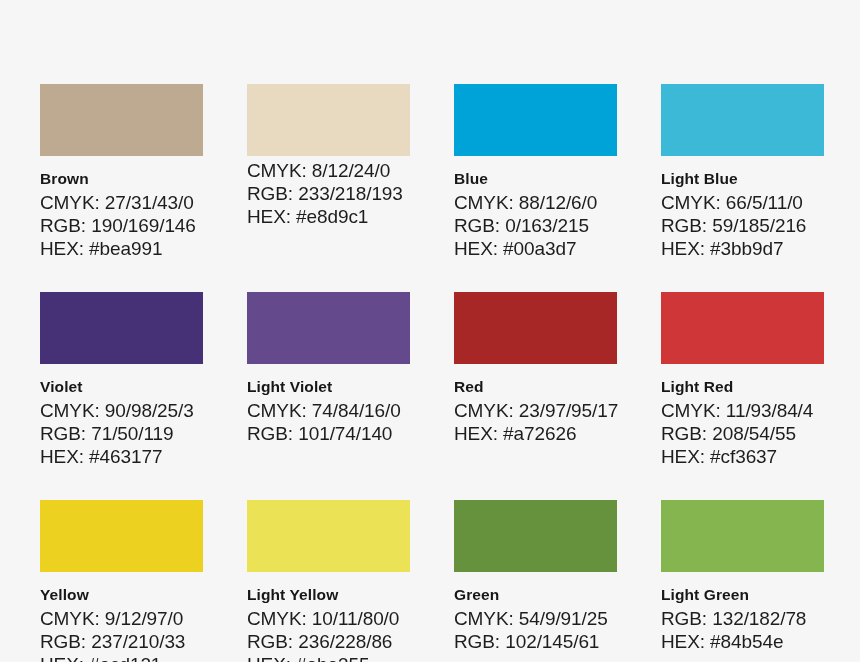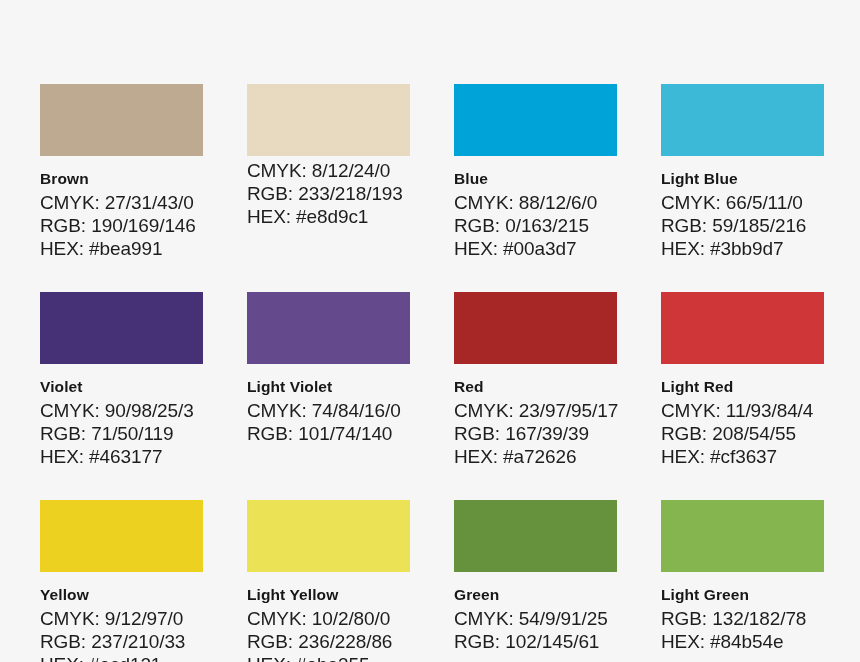--- a/index.html
+++ b/index.html
@@ -122,21 +122,20 @@
       <div class="swatch-specs">
         <div class="spec-line">CMYK: 74/84/16/0</div>
         <div class="spec-line">RGB: 101/74/140</div>
       </div>
     </div>
     <div class="swatch-card">
       <div class="swatch-chip" style="background-color: rgb(167, 38, 38);"></div>
       <div class="swatch-name">Red</div>
       <div class="swatch-specs">
         <div class="spec-line">CMYK: 23/97/95/17</div>
-        <div class="spec-line">RGB: 167/39/39</div>
         <div class="spec-line">HEX: #a72626</div>
       </div>
     </div>
     <div class="swatch-card">
       <div class="swatch-chip" style="background-color: rgb(207, 54, 55);"></div>
       <div class="swatch-name">Light Red</div>
       <div class="swatch-specs">
         <div class="spec-line">CMYK: 11/93/84/4</div>
         <div class="spec-line">RGB: 208/54/55</div>
         <div class="spec-line">HEX: #cf3637</div>
@@ -149,21 +148,21 @@
       <div class="swatch-specs">
         <div class="spec-line">CMYK: 9/12/97/0</div>
         <div class="spec-line">RGB: 237/210/33</div>
         <div class="spec-line">HEX: #ecd121</div>
       </div>
     </div>
     <div class="swatch-card">
       <div class="swatch-chip" style="background-color: rgb(235, 227, 85);"></div>
       <div class="swatch-name">Light Yellow</div>
       <div class="swatch-specs">
-        <div class="spec-line">CMYK: 10/2/80/0</div>
+        <div class="spec-line">CMYK: 10/11/80/0</div>
         <div class="spec-line">RGB: 236/228/86</div>
         <div class="spec-line">HEX: #ebe355</div>
       </div>
     </div>
     <div class="swatch-card">
       <div class="swatch-chip" style="background-color: rgb(102, 145, 61);"></div>
       <div class="swatch-name">Green</div>
       <div class="swatch-specs">
         <div class="spec-line">CMYK: 54/9/91/25</div>
         <div class="spec-line">RGB: 102/145/61</div>

